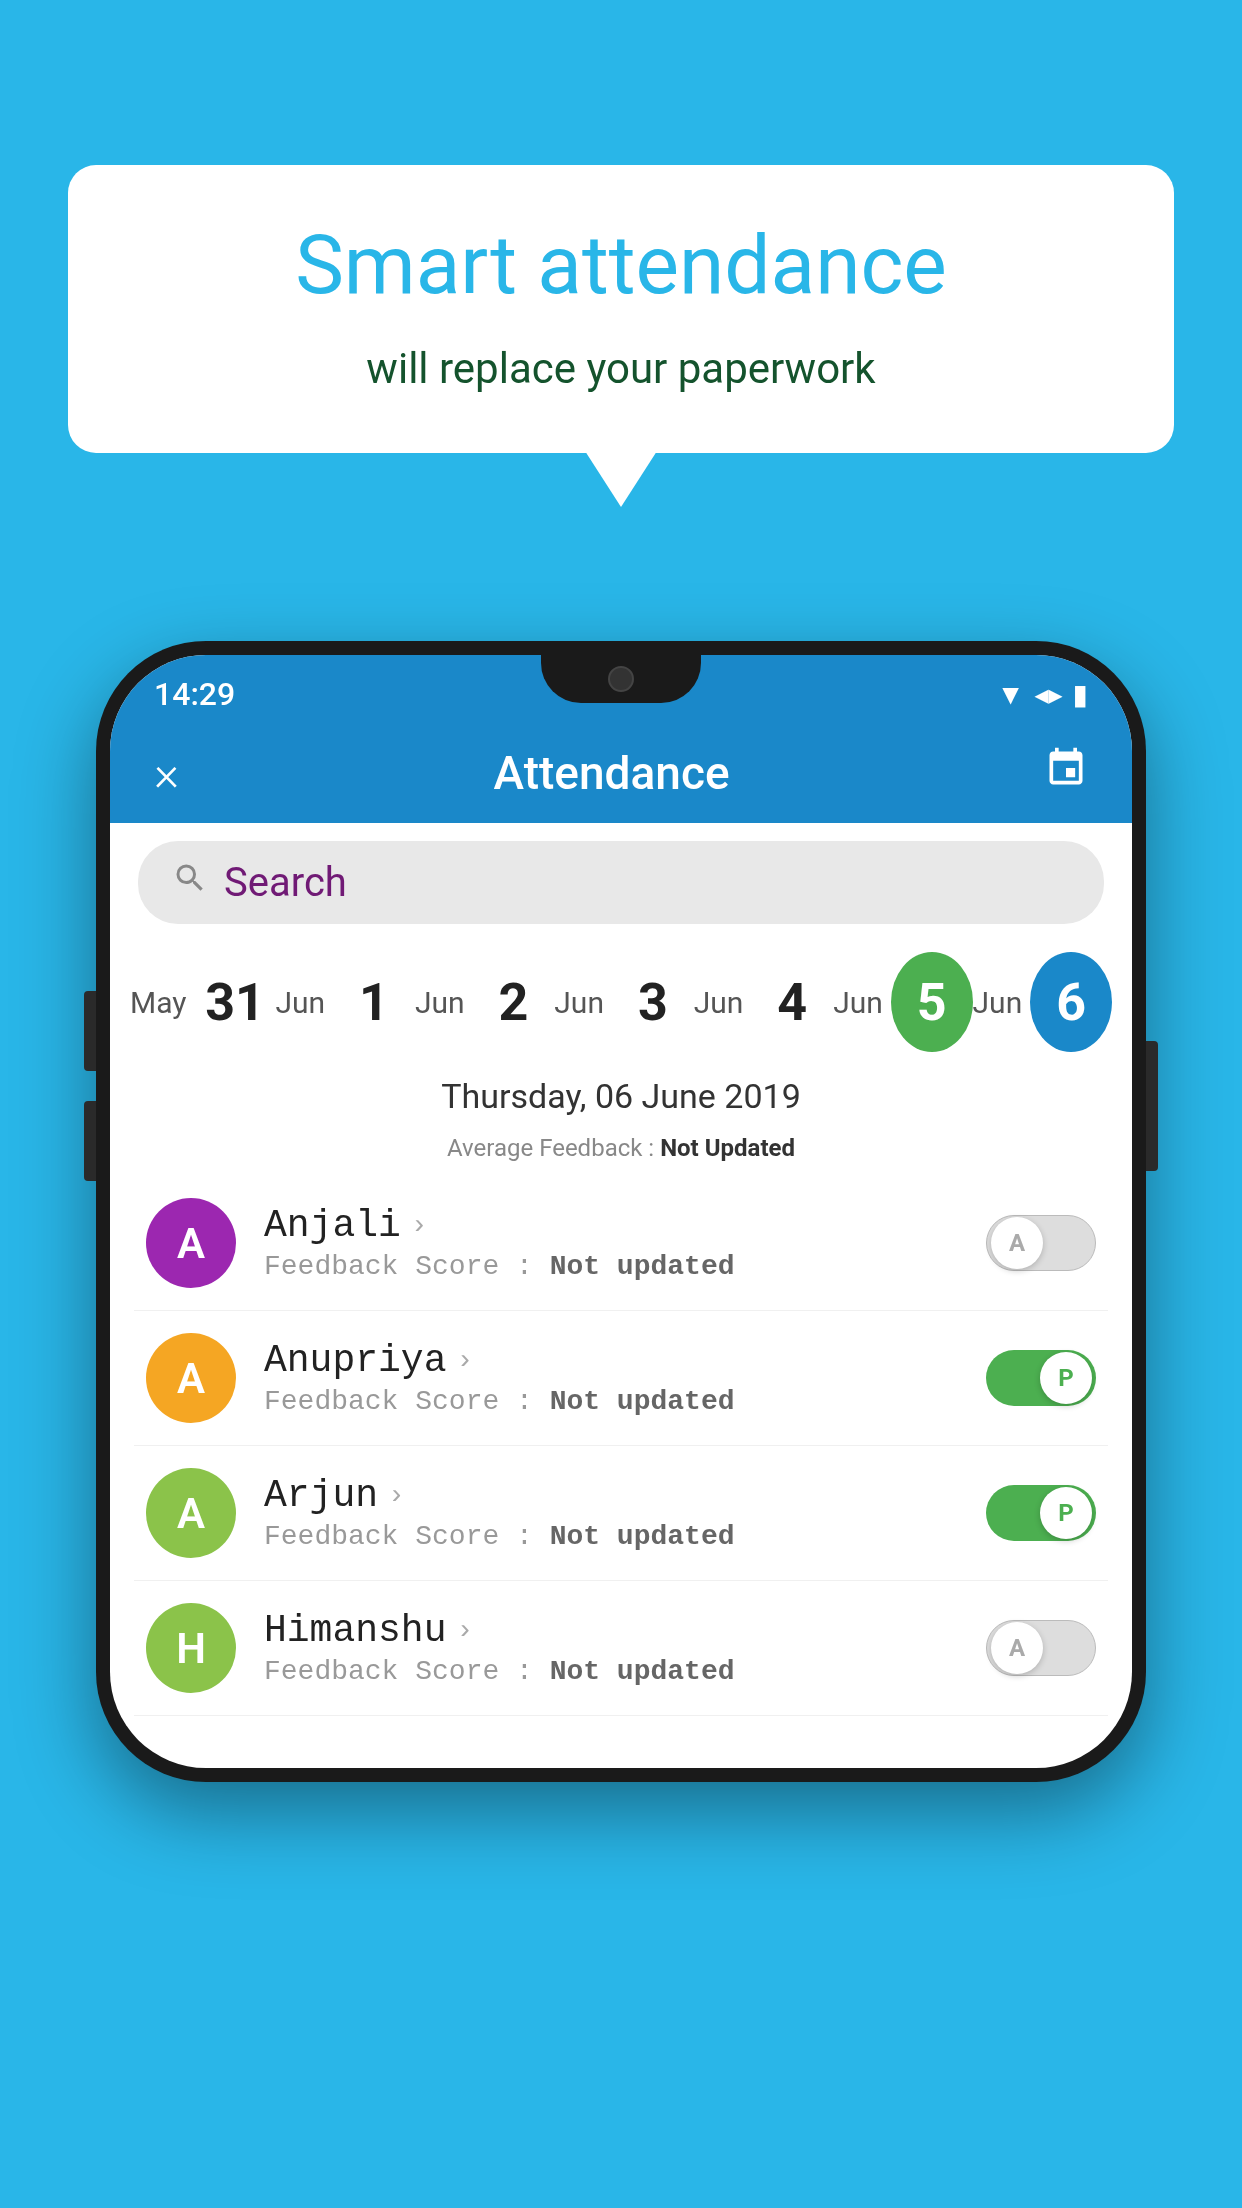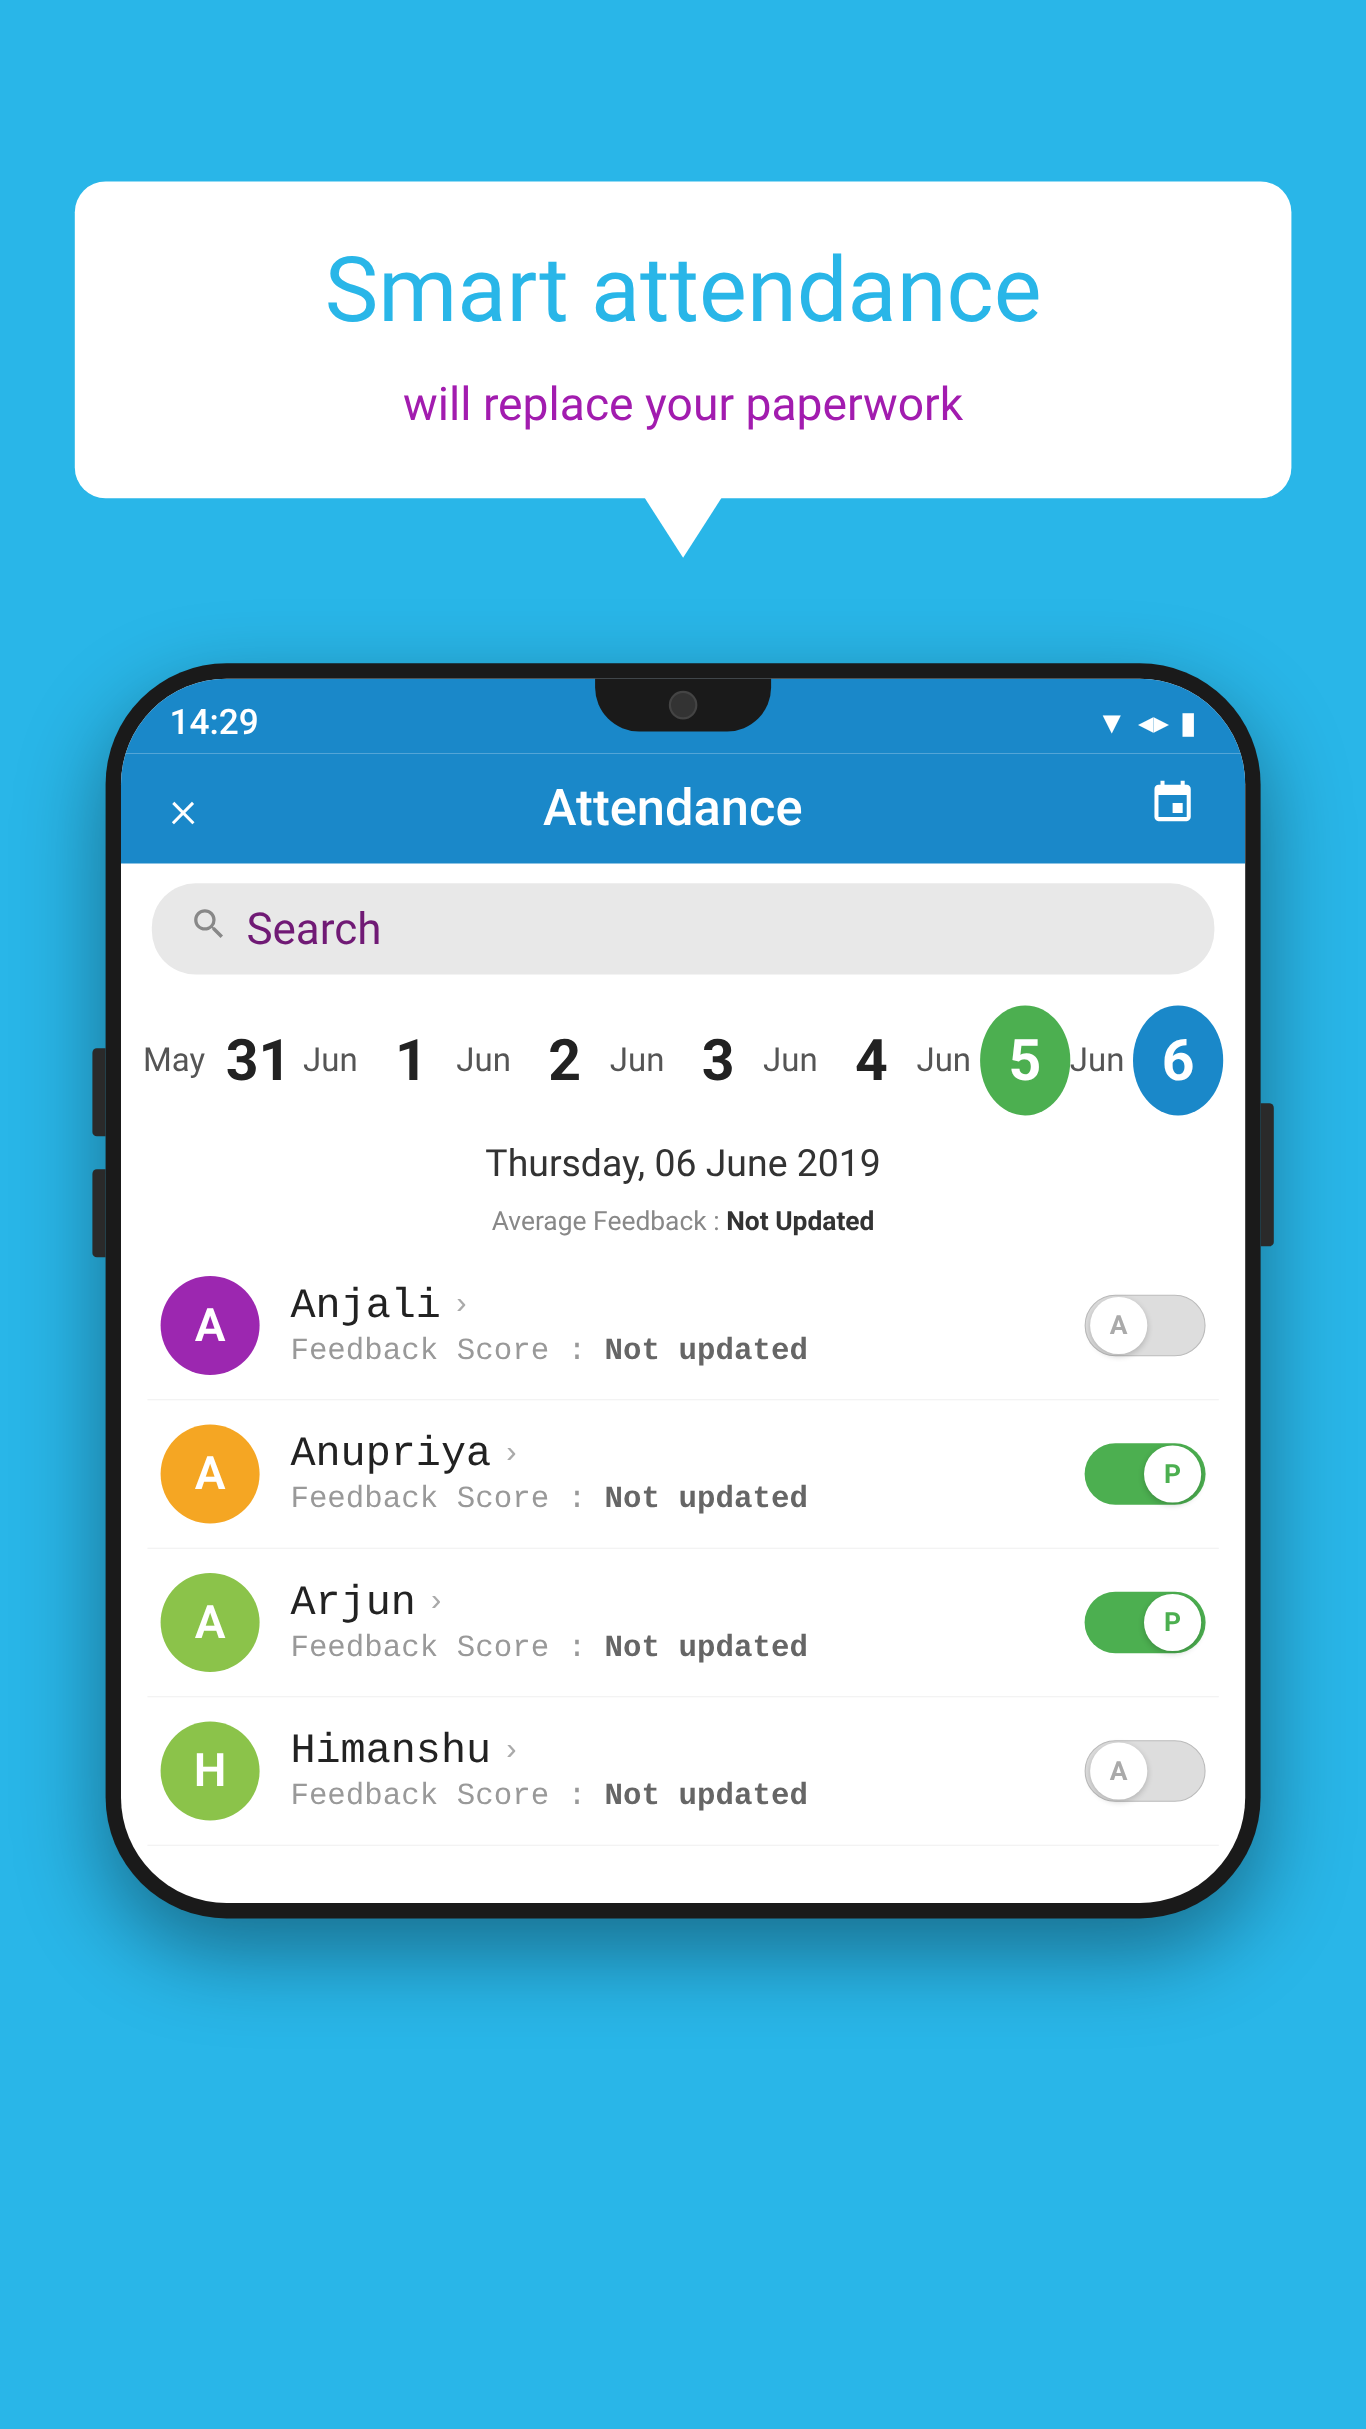--- a/index.html
+++ b/index.html
@@ -38,28 +38,28 @@
     }
     .speech-bubble-title {
       font-size: 82px;
       color: #29b6e8;
       font-weight: 400;
       line-height: 1.1;
       margin-bottom: 34px;
     }
     .speech-bubble-subtitle {
       font-size: 42px;
-      color: #a21caf;
+      color: #14532d;
       font-weight: 400;
     }
 
     
     .phone-wrapper {
       position: absolute;
-      top: 603px;
+      top: 641px;
       left: 50%;
       transform: translateX(-50%);
       width: 1050px;
       height: 1141px;
     }
 
     .phone-outer {
       width: 100%;
       height: 100%;
       background: #1a1a1a;

